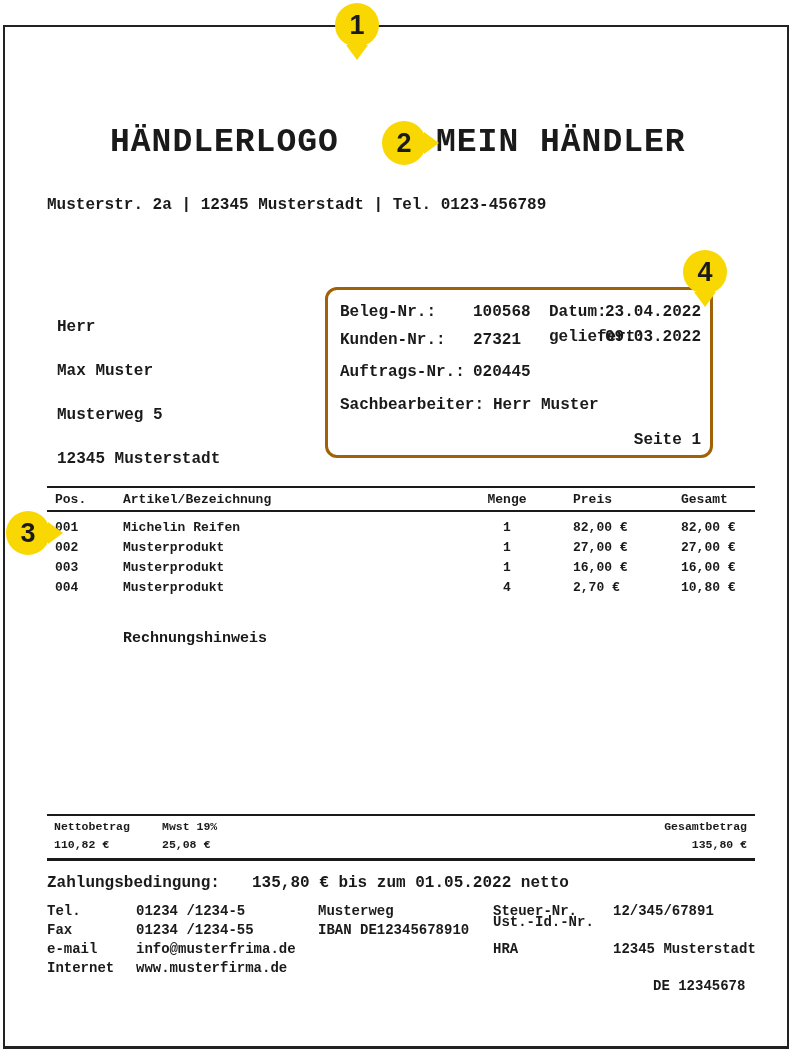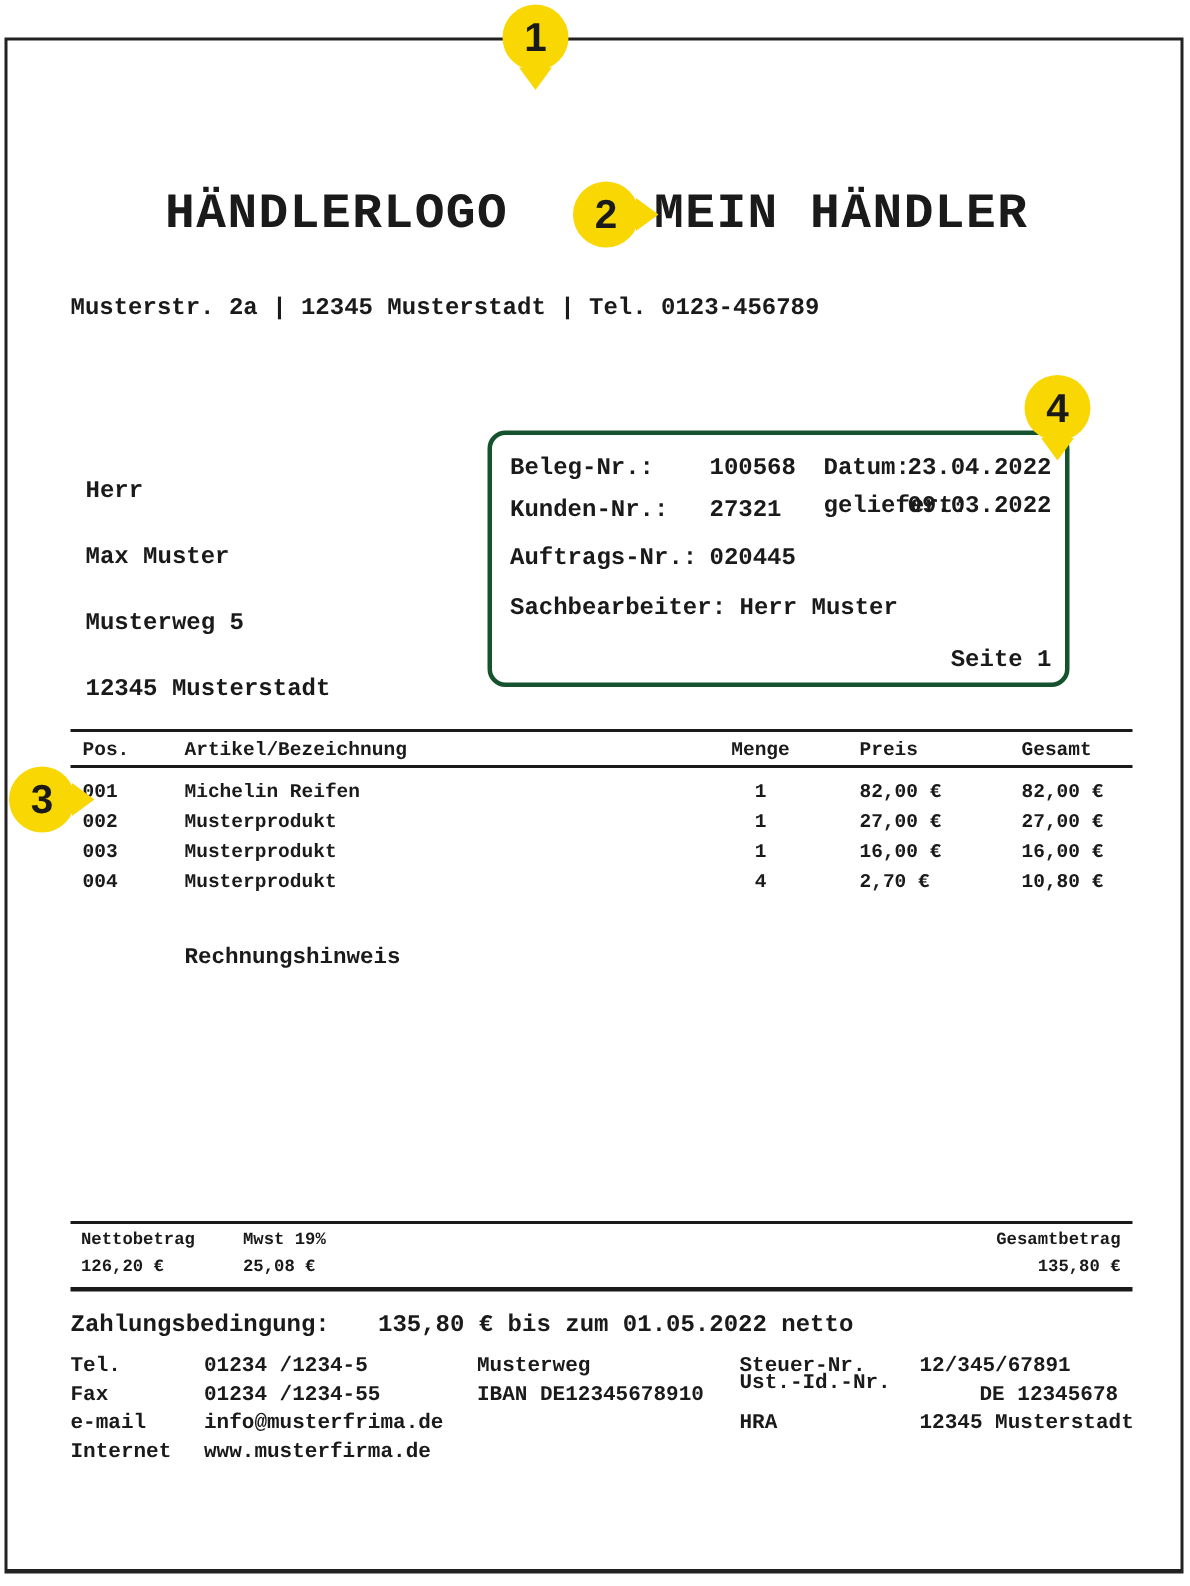--- a/index.html
+++ b/index.html
@@ -32,21 +32,21 @@
   .fs-table  { font-size: 13px; }
   .fs-small  { font-size: 11.5px; }
   .fs-footer { font-size: 14px; }
   .fs-note   { font-size: 15px; }
   .hr { position: absolute; background: #1a1a1a; height: 2px; }
   .title-underline { border-bottom: 4px solid var(--text); padding: 0 3px 3px 3px; }
   .info-box {
     position: absolute;
     left: 325px; top: 287px;
     width: 388px; height: 171px;
-    border: 3px solid #14532d;
+    border: 3px solid #a16207;
     border-radius: 12px;
     background: transparent;
   }
   .info-box .t { position: absolute; }
   .right-align { text-align: right; }
   
   .pin {
     position: absolute;
     width: 44px; height: 44px;
     background: var(--badge-yellow);
@@ -158,21 +158,21 @@
     <div class="t fs-table" style="left:573px; top:581px;">2,70 €</div>
     <div class="t fs-table" style="left:681px; top:581px;">10,80 €</div>
   </div>
 
   <div class="t fs-note" style="left:123px; top:630px;">Rechnungshinweis</div>
 
   <div class="hr" style="left:47px; top:814px; width:708px;"></div>
   <div class="t fs-small" style="left:54px;  top:820px;">Nettobetrag</div>
   <div class="t fs-small" style="left:162px; top:820px;">Mwst 19%</div>
   <div class="t fs-small right-align" style="right:46px; top:820px;">Gesamtbetrag</div>
-  <div class="t fs-small" style="left:54px;  top:838px;">126,20 €</div>
+  <div class="t fs-small" style="left:54px;  top:838px;">110,82 €</div>
   <div class="t fs-small" style="left:162px; top:838px;">25,08 €</div>
   <div class="t fs-small right-align" style="right:46px; top:838px;">135,80 €</div>
   <div class="hr" style="left:47px; top:858px; width:708px; height:3px;"></div>
 
   <div class="t fs-base" style="left:47px;  top:874px;">Zahlungsbedingung:</div>
   <div class="t fs-base" style="left:252px; top:874px;">135,80 € bis zum 01.05.2022 netto</div>
 
   <div class="t fs-footer" style="left:47px;  top:903px;">Tel.</div>
   <div class="t fs-footer" style="left:136px; top:903px;">01234 /1234-5</div>
   <div class="t fs-footer" style="left:47px;  top:922px;">Fax</div>
@@ -181,17 +181,17 @@
   <div class="t fs-footer" style="left:136px; top:941px;">info@musterfrima.de</div>
   <div class="t fs-footer" style="left:47px;  top:960px;">Internet</div>
   <div class="t fs-footer" style="left:136px; top:960px;">www.musterfirma.de</div>
 
   <div class="t fs-footer" style="left:318px; top:903px;">Musterweg</div>
   <div class="t fs-footer" style="left:318px; top:922px;">IBAN DE12345678910</div>
 
   <div class="t fs-footer" style="left:493px; top:903px;">Steuer-Nr.</div>
   <div class="t fs-footer" style="left:613px; top:903px;">12/345/67891</div>
   <div class="t fs-footer" style="left:493px; top:914px;">Ust.-Id.-Nr.</div>
-  <div class="t fs-footer" style="left:613px; top:922px;padding-left:40px;">DE 12345678</div>
+  <div class="t fs-footer" style="left:613px; top:978px;padding-left:40px;">DE 12345678</div>
   <div class="t fs-footer" style="left:493px; top:941px;">HRA</div>
   <div class="t fs-footer" style="left:613px; top:941px;">12345 Musterstadt</div>
 
 </div>
 
 </body></html>

